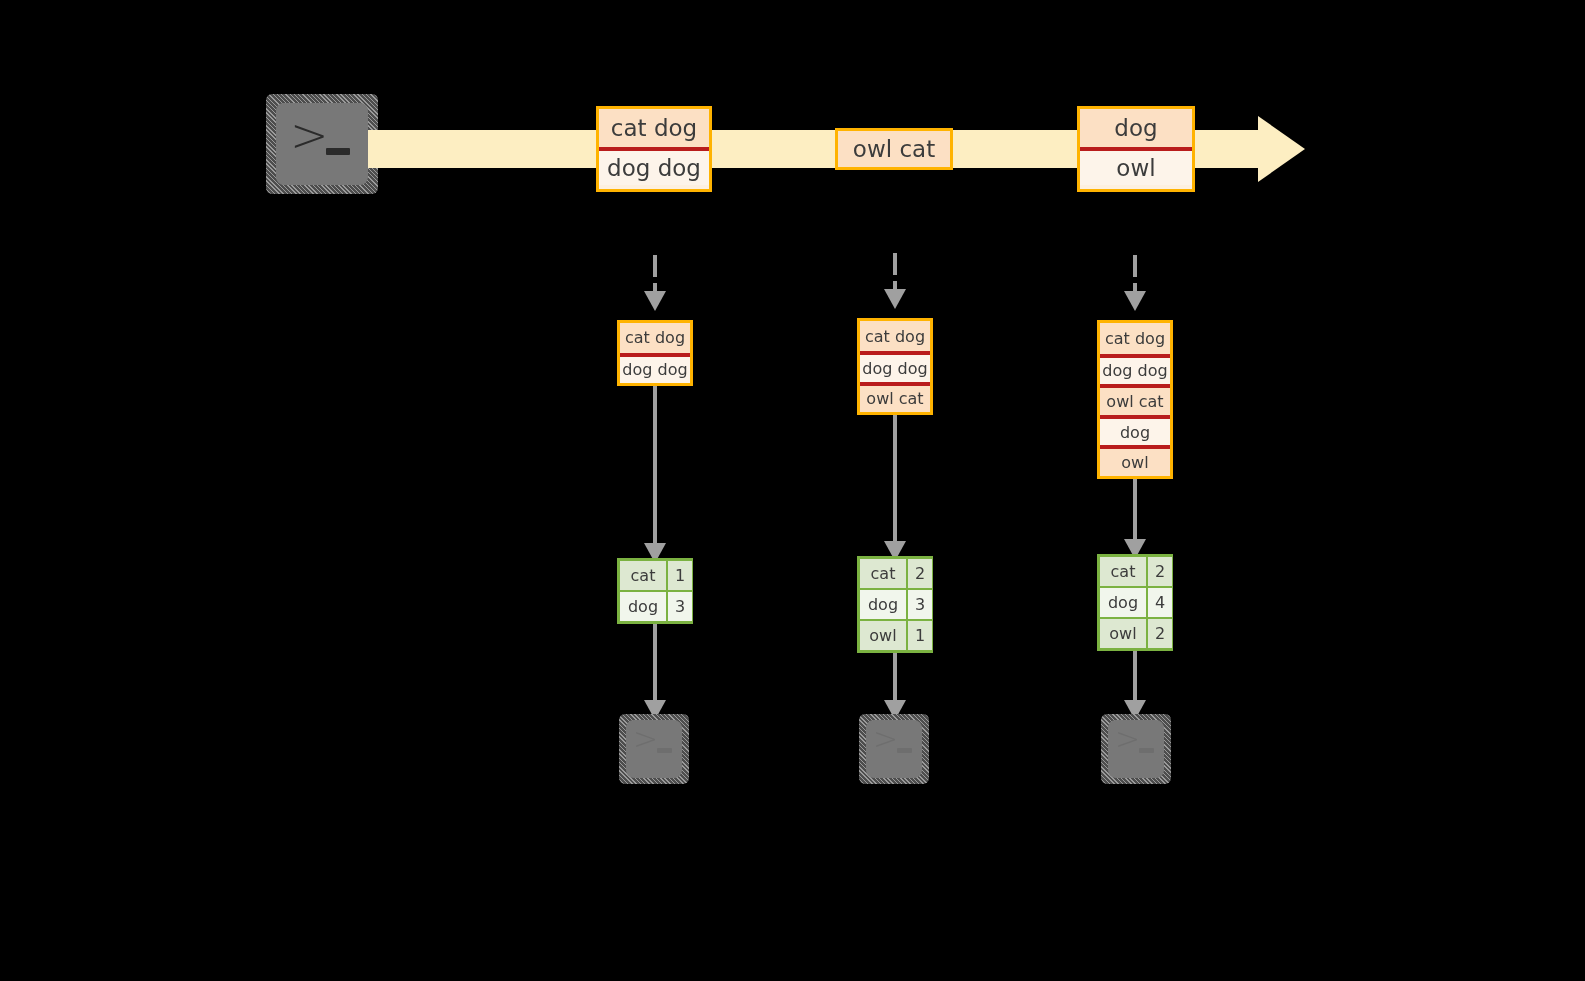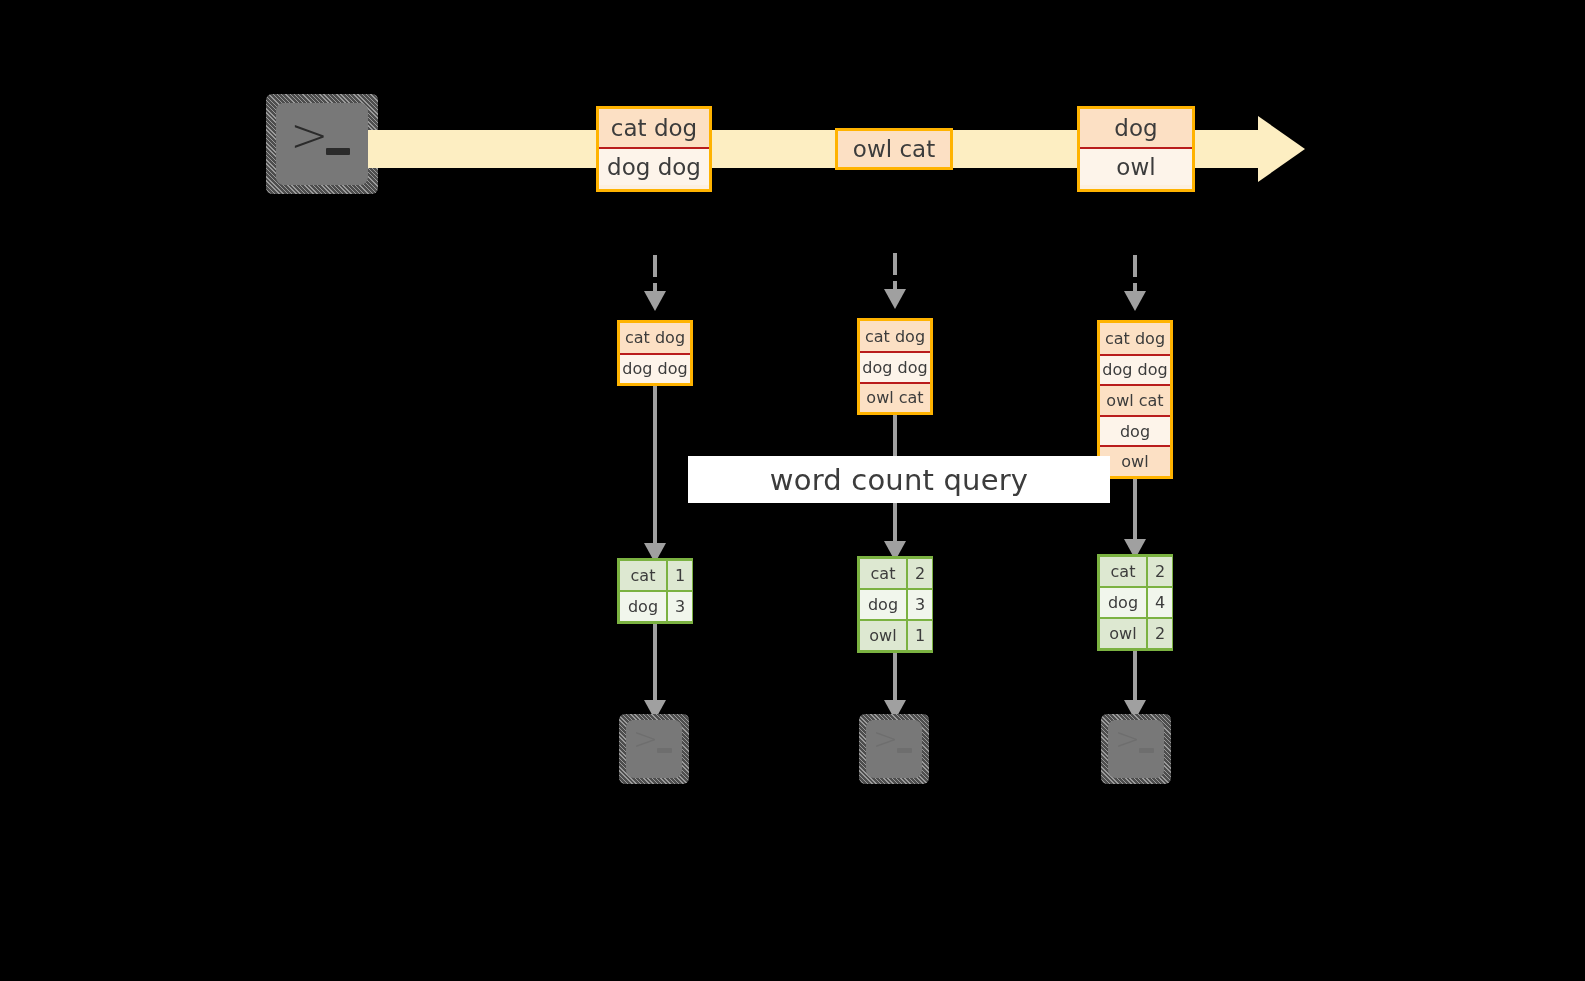--- a/index.html
+++ b/index.html
@@ -75,21 +75,21 @@
     box-sizing: border-box;
     display: flex;
     align-items: center;
     justify-content: center;
     color: #3c3c3c;
     white-space: nowrap;
     background: #fdf0e0;
   }
   .ocell.dark  { background: #fce0c4; }
   .ocell.light { background: #fdf4ea; }
-  .ocell + .ocell { border-top: 2px solid #b91c1c; }
+  .ocell + .ocell { border-top: 4px solid #b91c1c; }
 
   
   .stream-box .ocell {
     font-size: 23px;
     height: 38px;
   }
   .stream-box.two .ocell { height: 38px; }
 
   
   .col-box .ocell {
@@ -287,17 +287,14 @@
   <div class="gline" style="left:1133px; top:651px; width:4px; height:51px;"></div>
   <div class="ghead" style="left:1124px; top:700px;"></div>
 
   <div class="console" style="left:1101px; top:714px; width:70px; height:70px; background:transparent;">
     <div class="hatch"></div>
     <div class="face" style="left:7px; top:6px; width:56px; height:58px;"></div>
     <div class="gt" style="left:14px; top:10px; font-size:30px; color:#6e6e6e; font-weight:300; line-height:1;">&gt;</div>
     <div class="ul" style="left:38px; top:34px; width:15px; height:5px; background:#6e6e6e;"></div>
   </div>
 
-  <div class="query-band" style="left:688px; top:456px; width:422px; height:47px;">
-    <span class="label">word count query</span>
-  </div>
 
 </div>
 
 </body></html>

